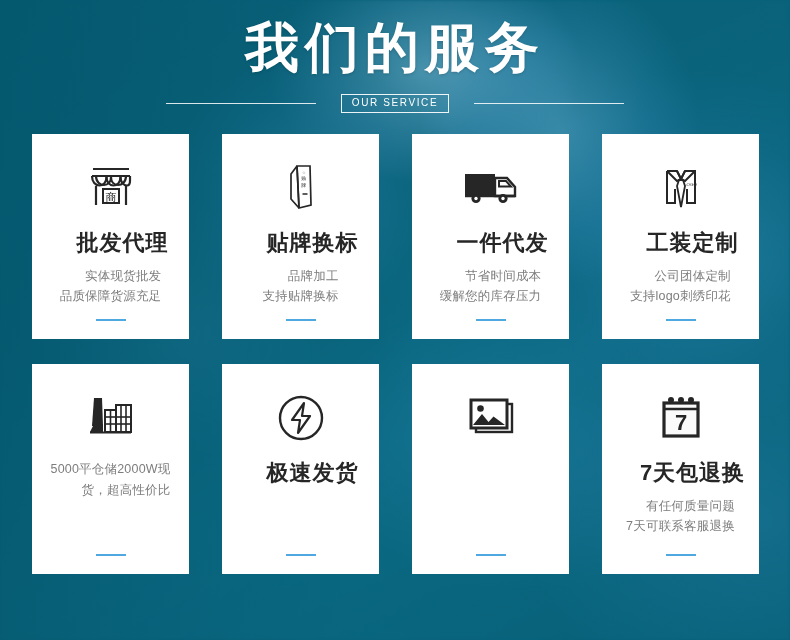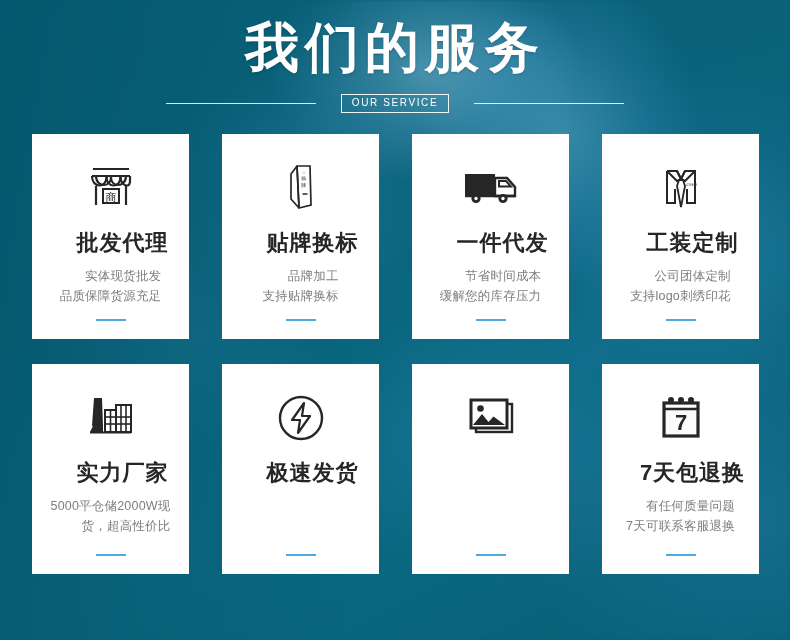--- a/index.html
+++ b/index.html
@@ -247,21 +247,20 @@
         <rect x="35" y="13" width="15" height="27" fill="none" stroke="#262626" stroke-width="2"></rect>
         <line x1="24" y1="25" x2="50" y2="25" stroke="#262626" stroke-width="1.6"></line>
         <line x1="24" y1="32" x2="50" y2="32" stroke="#262626" stroke-width="1.6"></line>
         <line x1="29.5" y1="18" x2="29.5" y2="40" stroke="#262626" stroke-width="1.6"></line>
         <line x1="40" y1="13" x2="40" y2="40" stroke="#262626" stroke-width="1.6"></line>
         <line x1="45" y1="13" x2="45" y2="40" stroke="#262626" stroke-width="1.6"></line>
         <line x1="35" y1="18" x2="35" y2="40" stroke="#262626" stroke-width="2"></line>
         <line x1="9" y1="40.5" x2="50" y2="40.5" stroke="#262626" stroke-width="2.2"></line>
       </svg>
     </div>
-    <div class="card-title">实力厂家</div>
     <div class="card-desc">
       <span>5000平仓储2000W现</span><br>
       <span>货，超高性价比</span>
     </div>
     <div class="card-rule"></div>
   </div>
 
   <div class="card">
     <div class="icon-box">
       <svg width="56" height="56" viewBox="0 0 56 56" fill="none">

